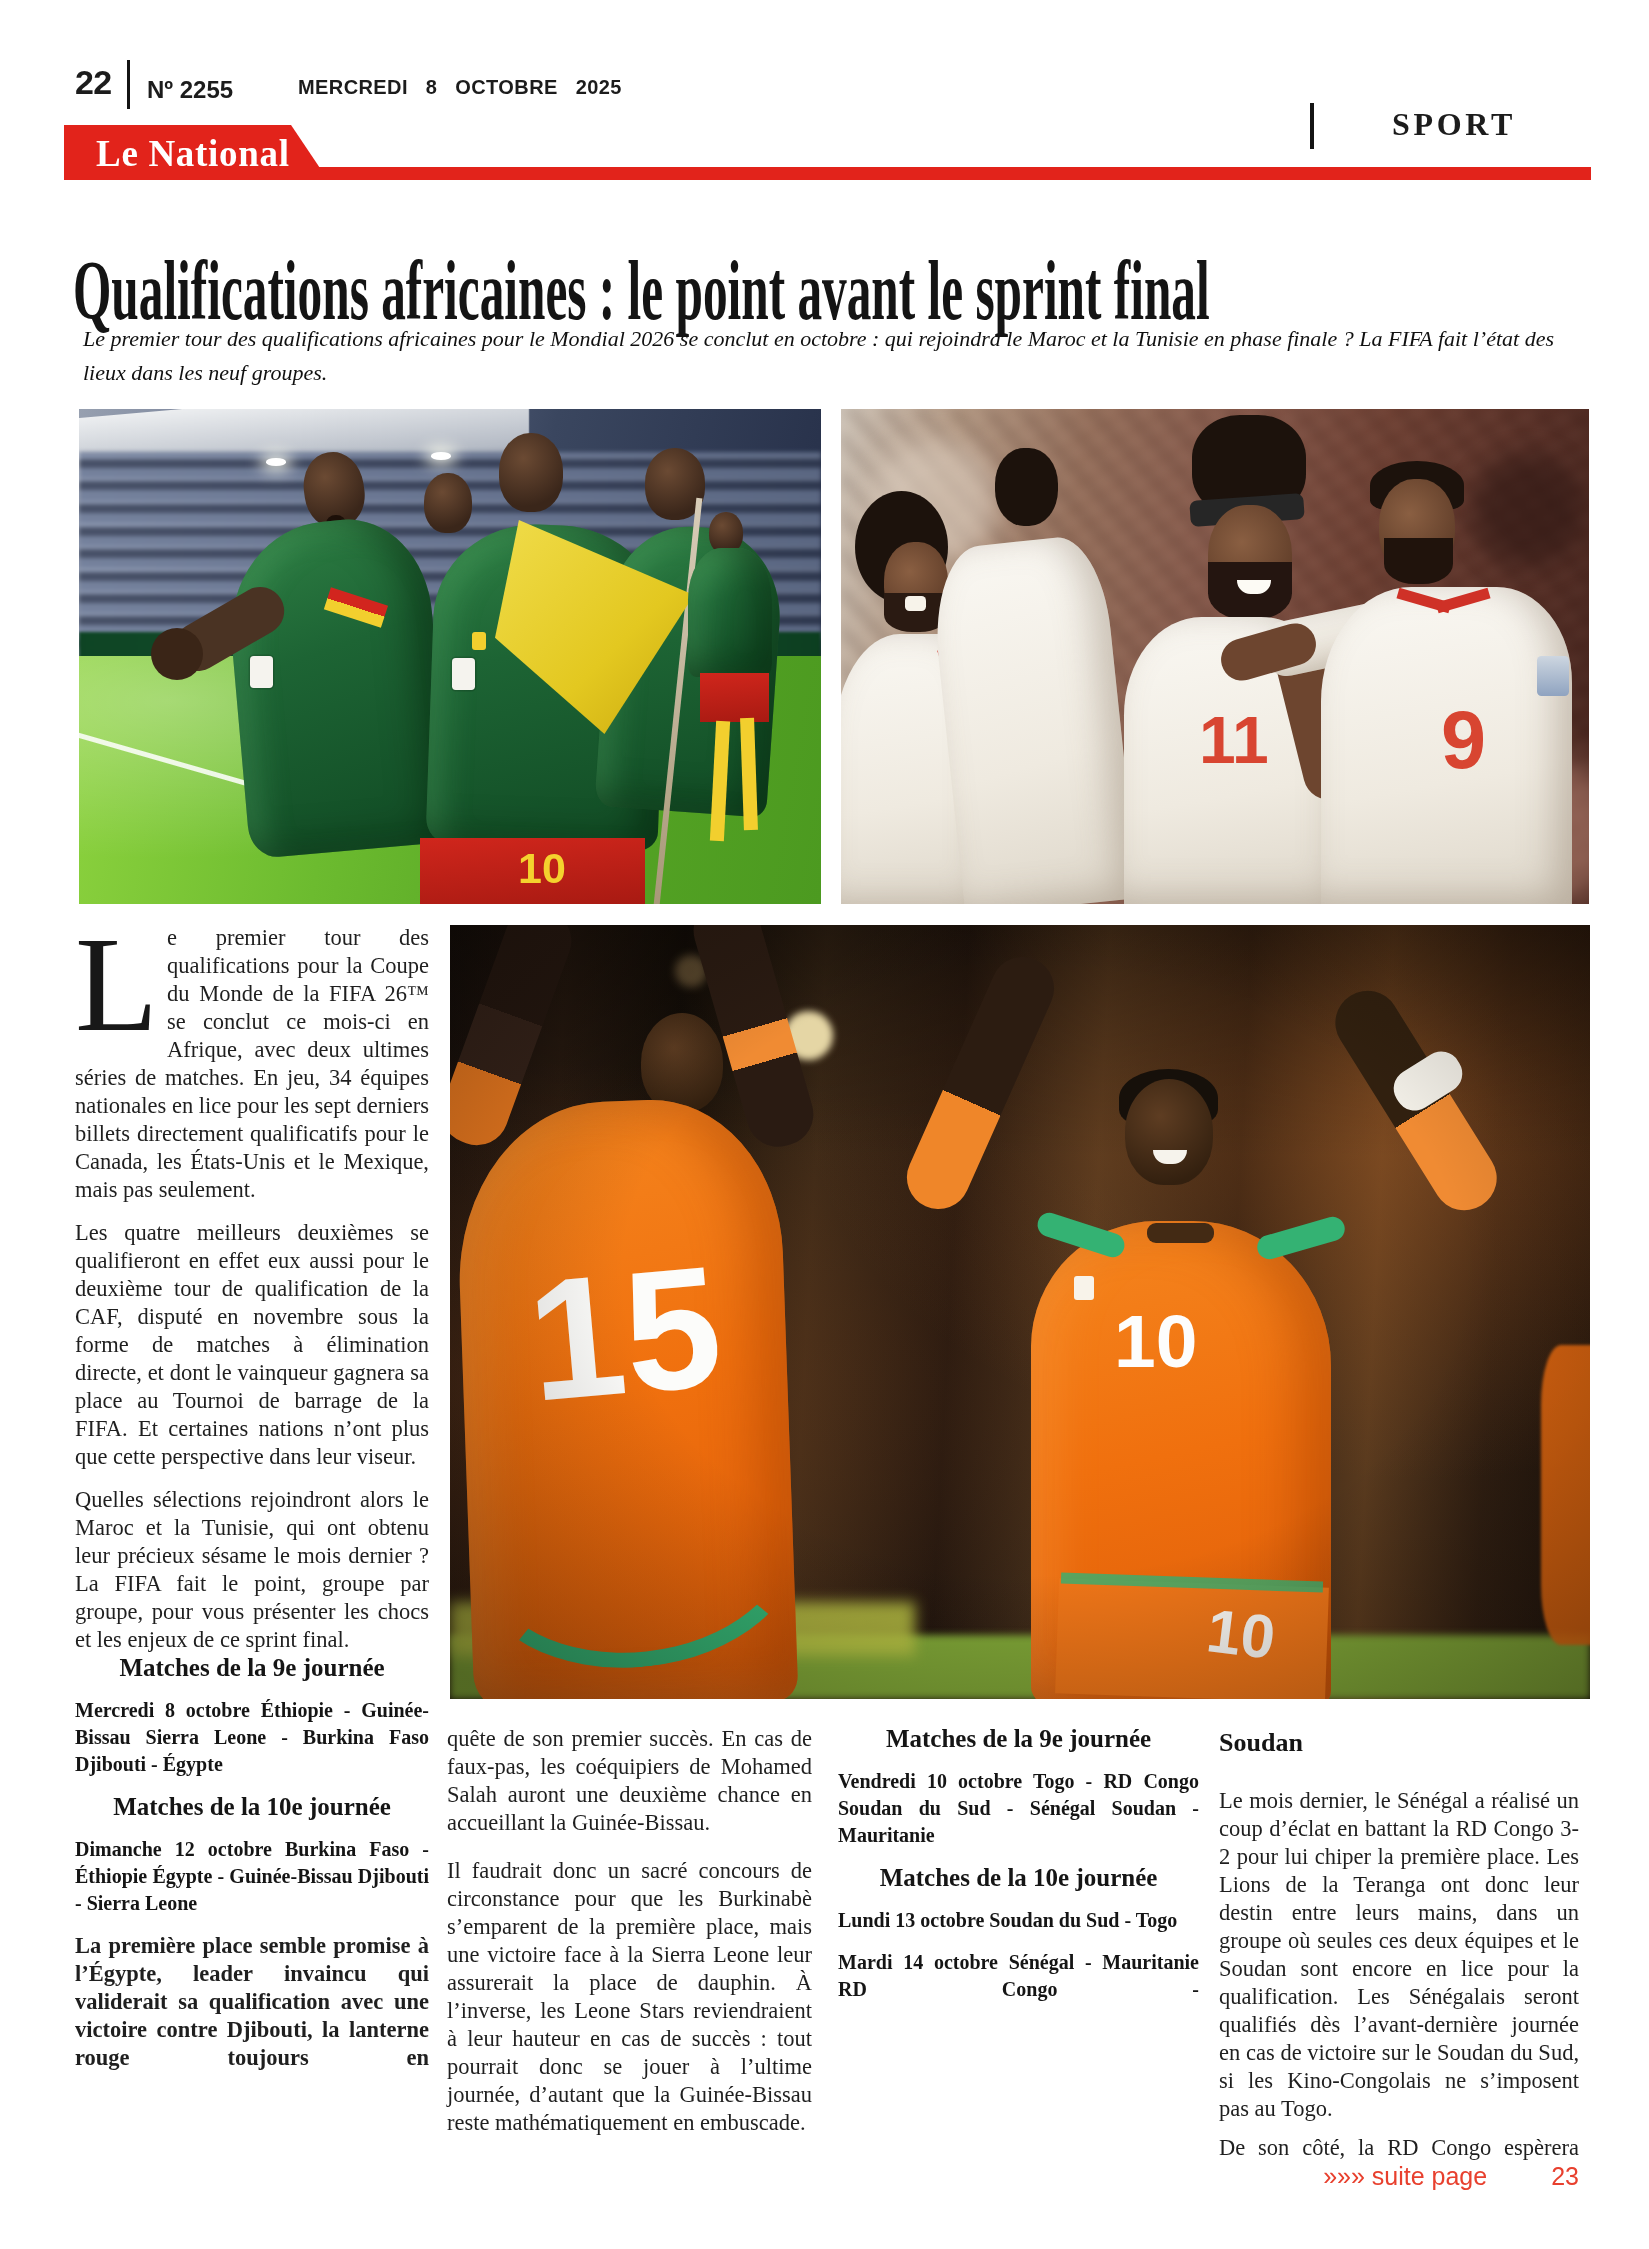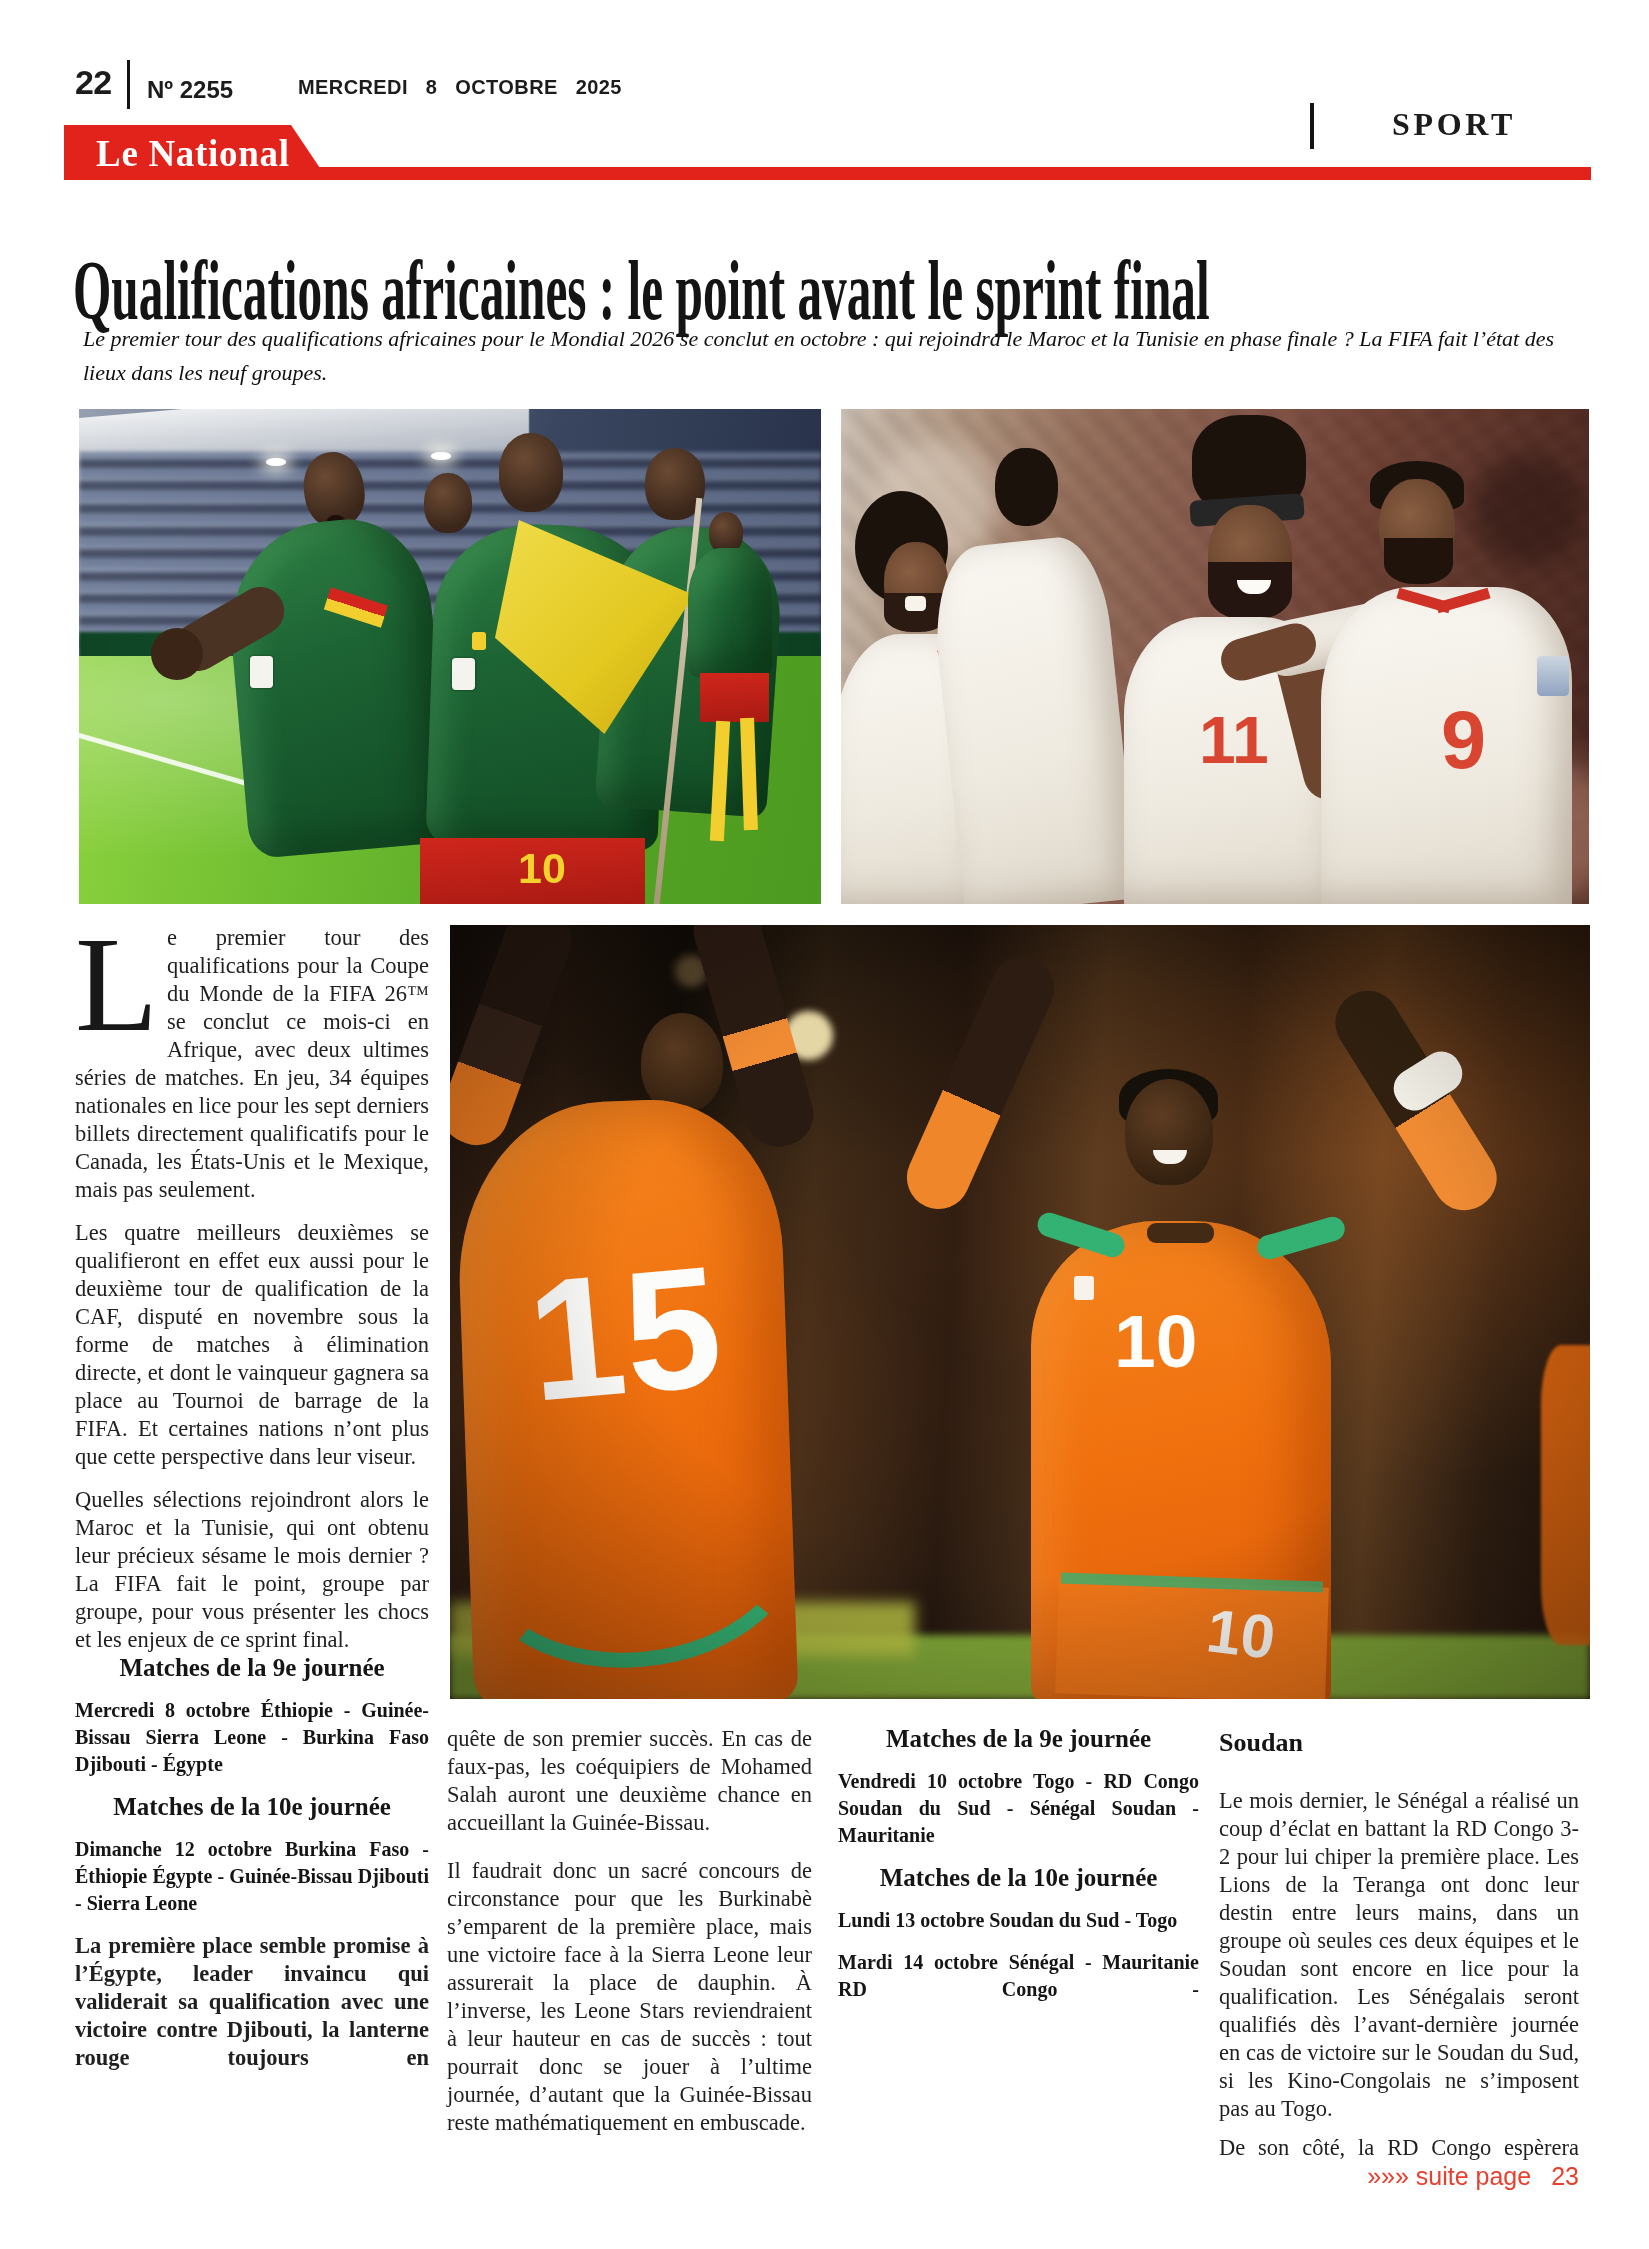--- a/index.html
+++ b/index.html
@@ -95,21 +95,21 @@
            font-family:"Liberation Serif",serif;}
   .subhead{font-weight:bold;font-size:25px;margin:19.5px 0 0 0;text-align:center;color:#151515;}
   .fx{font-weight:bold;font-size:20px;line-height:27px;margin:34px 0 0 0;color:#151515;}
   .mt42{margin-top:31.5px;} .mt40{margin-top:30px;font-weight:bold;}
   .last-just{text-align-last:justify;}
   .soudan-h{font-weight:bold;font-size:26px;margin:0;text-align:left;color:#151515;}
   .c4 .body1{margin-top:30px;}
   .c4 .body2{margin-top:10.5px;text-align-last:justify;}
   .continuation{margin-top:12px;text-align:right;font-family:"Liberation Sans",sans-serif;
                 font-size:25px;color:var(--continuation-red);font-weight:normal;}
-  .continuation .pageref{display:inline-block;margin-left:20px;}
+  .continuation .pageref{display:inline-block;margin-left:64px;}
 </style>
 </head>
 <body>
 
 <div class="page">
 
   <div class="pagenum">22</div>
   <div class="hdr-bar"></div>
   <div class="issue">Nº 2255</div>
   <div class="date">MERCREDI 8 OCTOBRE 2025</div>

